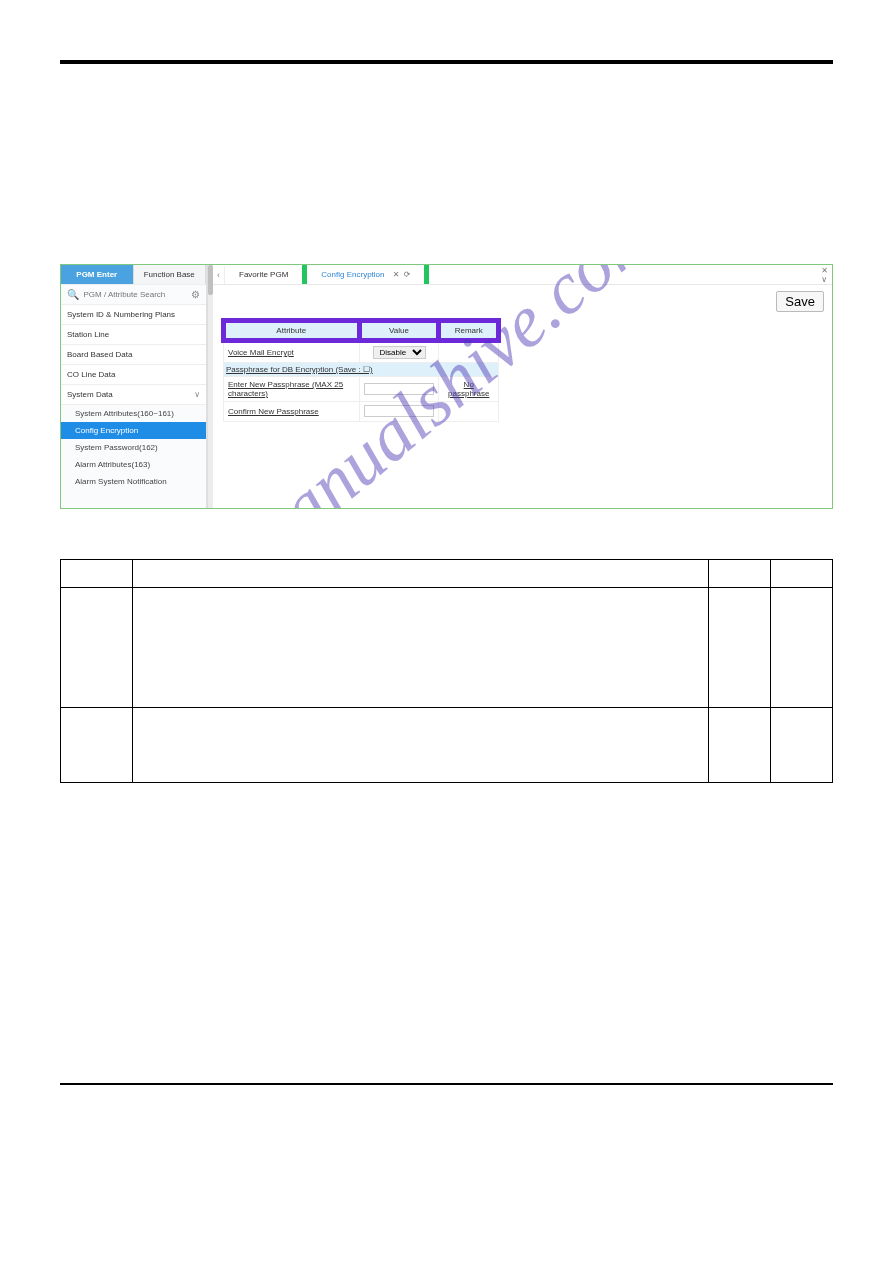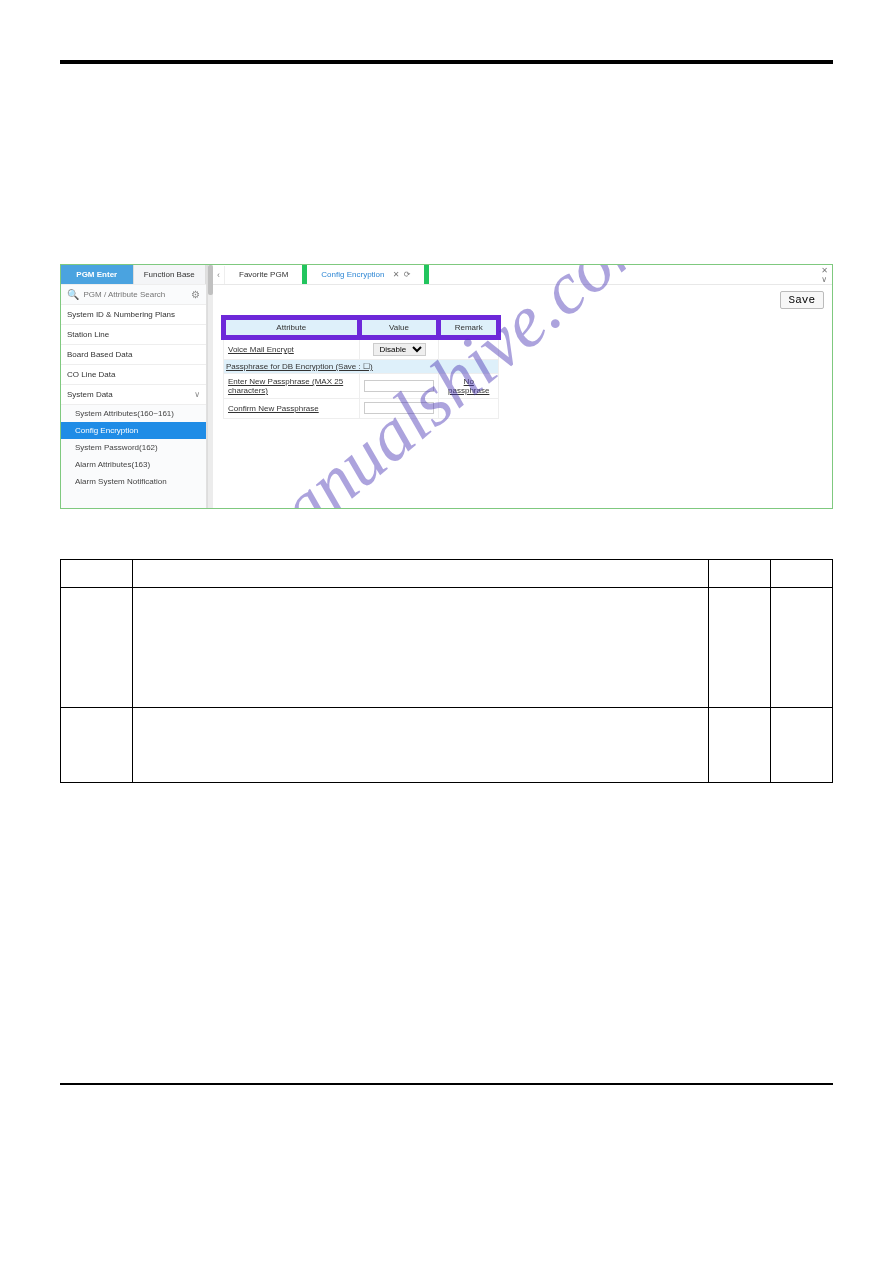--- a/index.html
+++ b/index.html
@@ -31,21 +31,21 @@
   .ss-main { flex:1; position:relative; display:flex; flex-direction:column; background:#fff;}
   .ss-mainhead { display:flex; align-items:center; border-bottom:1px solid #e8e8e8; position:relative; }
   .ss-mainhead .paginator { width:12px; text-align:center; color:#888; border-right:1px solid #eee; padding:4px 0; cursor:pointer;}
   .ss-tab2 { padding:5px 14px; border-right:5px solid #22c55e; font-size:8px; cursor:pointer;}
   .ss-tab2.blue { color:#2f87d4; }
   .ss-tab2 .x { margin-left:6px; color:#777; cursor:pointer;}
   .ss-tab2 .reload { margin-left:2px; color:#777; font-size:8px;}
   .ss-right-ctrl { position:absolute; right:4px; top:2px; display:flex; flex-direction:column; gap:1px; font-size:8px; color:#777;}
   .ss-right-ctrl span{cursor:pointer; line-height:8px;}
   .ss-savebar { padding:6px 8px 0 0; text-align:right; }
-  .ss-savebtn { border:1px solid #bbb; background:#f7f7f7; padding:2px 8px; border-radius:2px; font-size:11px; cursor:pointer;font-family:Liberation Mono, monospace; }
+  .ss-savebtn { border:1px solid #bbb; background:#f7f7f7; padding:2px 8px; border-radius:2px; font-size:13px; cursor:pointer; }
 
   .ss-table-wrap { padding:6px 8px 0 8px; }
   .ss-table { width:280px; border-collapse:collapse; font-size:8px; }
   .ss-table th { background:#def0fa; padding:3px 4px; font-weight:normal; border:5px solid #6d28d9; text-align:center;}
   .ss-table td { padding:3px 4px; border:1px solid #eee; vertical-align:middle;text-decoration:underline; }
   .ss-table td.lbl { width:140px; }
   .ss-table td.val { width:80px; text-align:center; }
   .ss-table td.rmk { width:60px; text-align:center;margin-top:37px; }
   .ss-table .section-hdr td { background:#def0fa; text-align:left; font-weight:normal; padding:2px;}
   .mini-select { border:1px solid #ccc; font-size:8px; padding:0 2px;}

